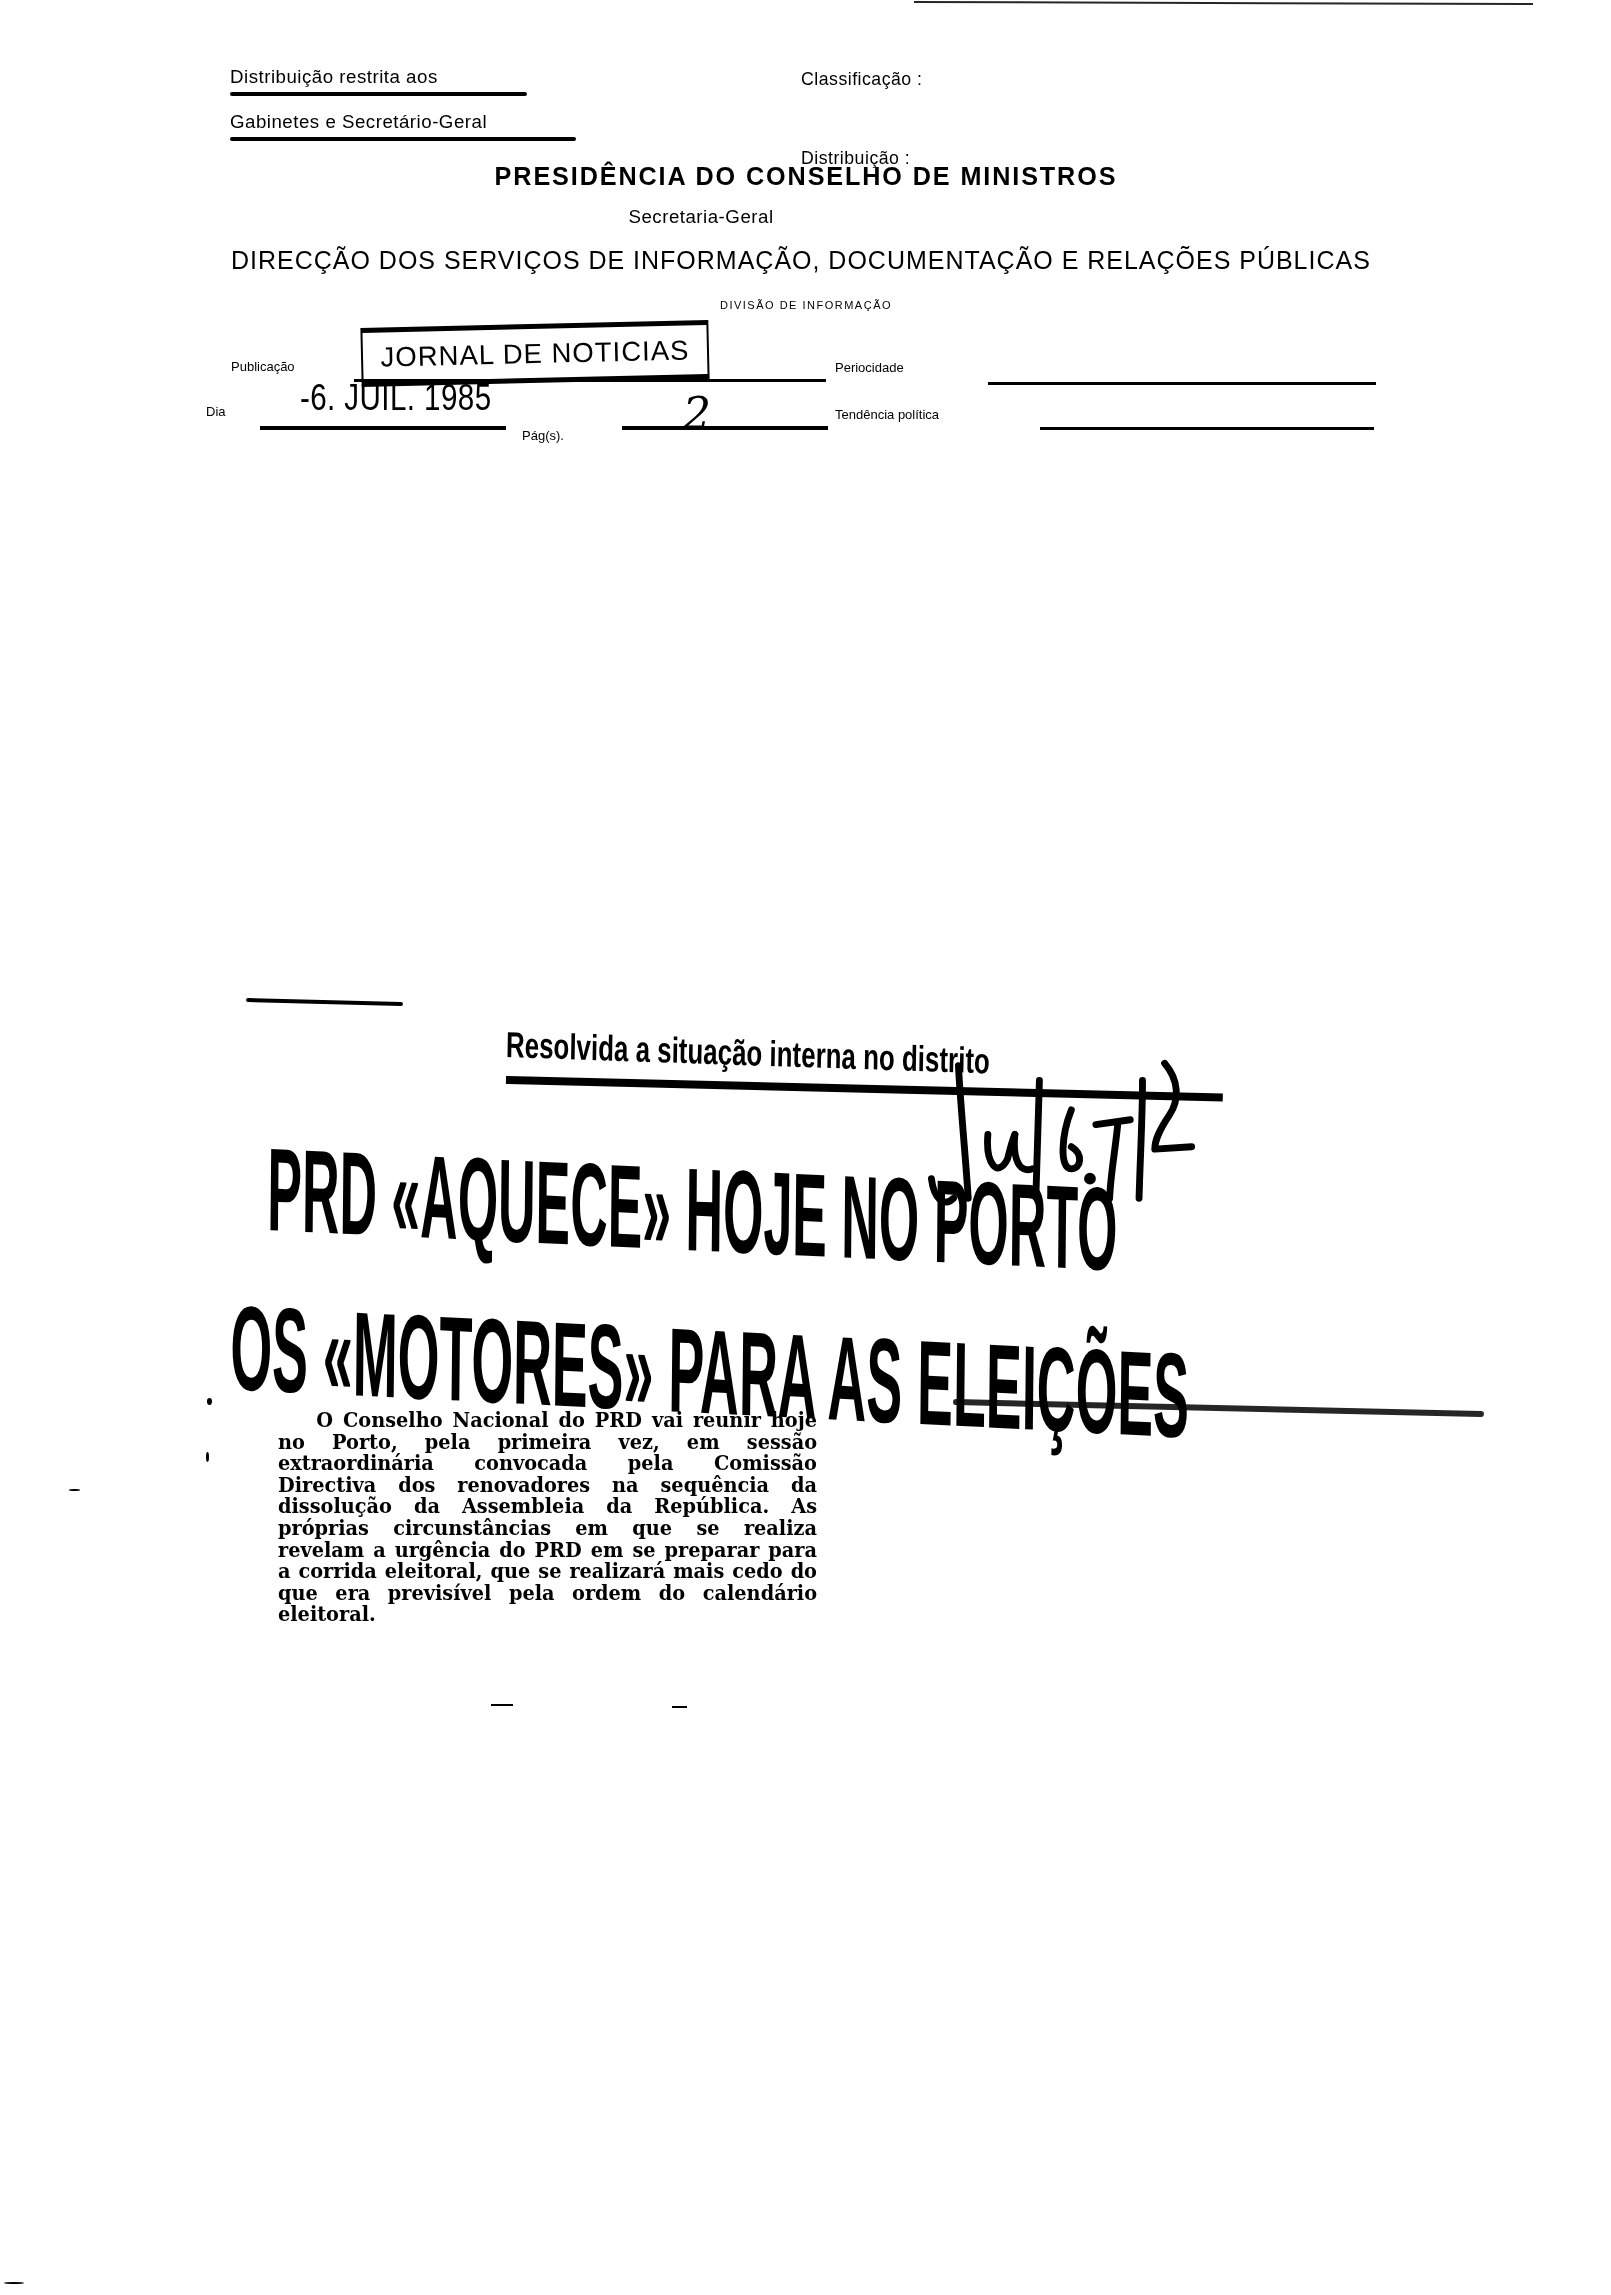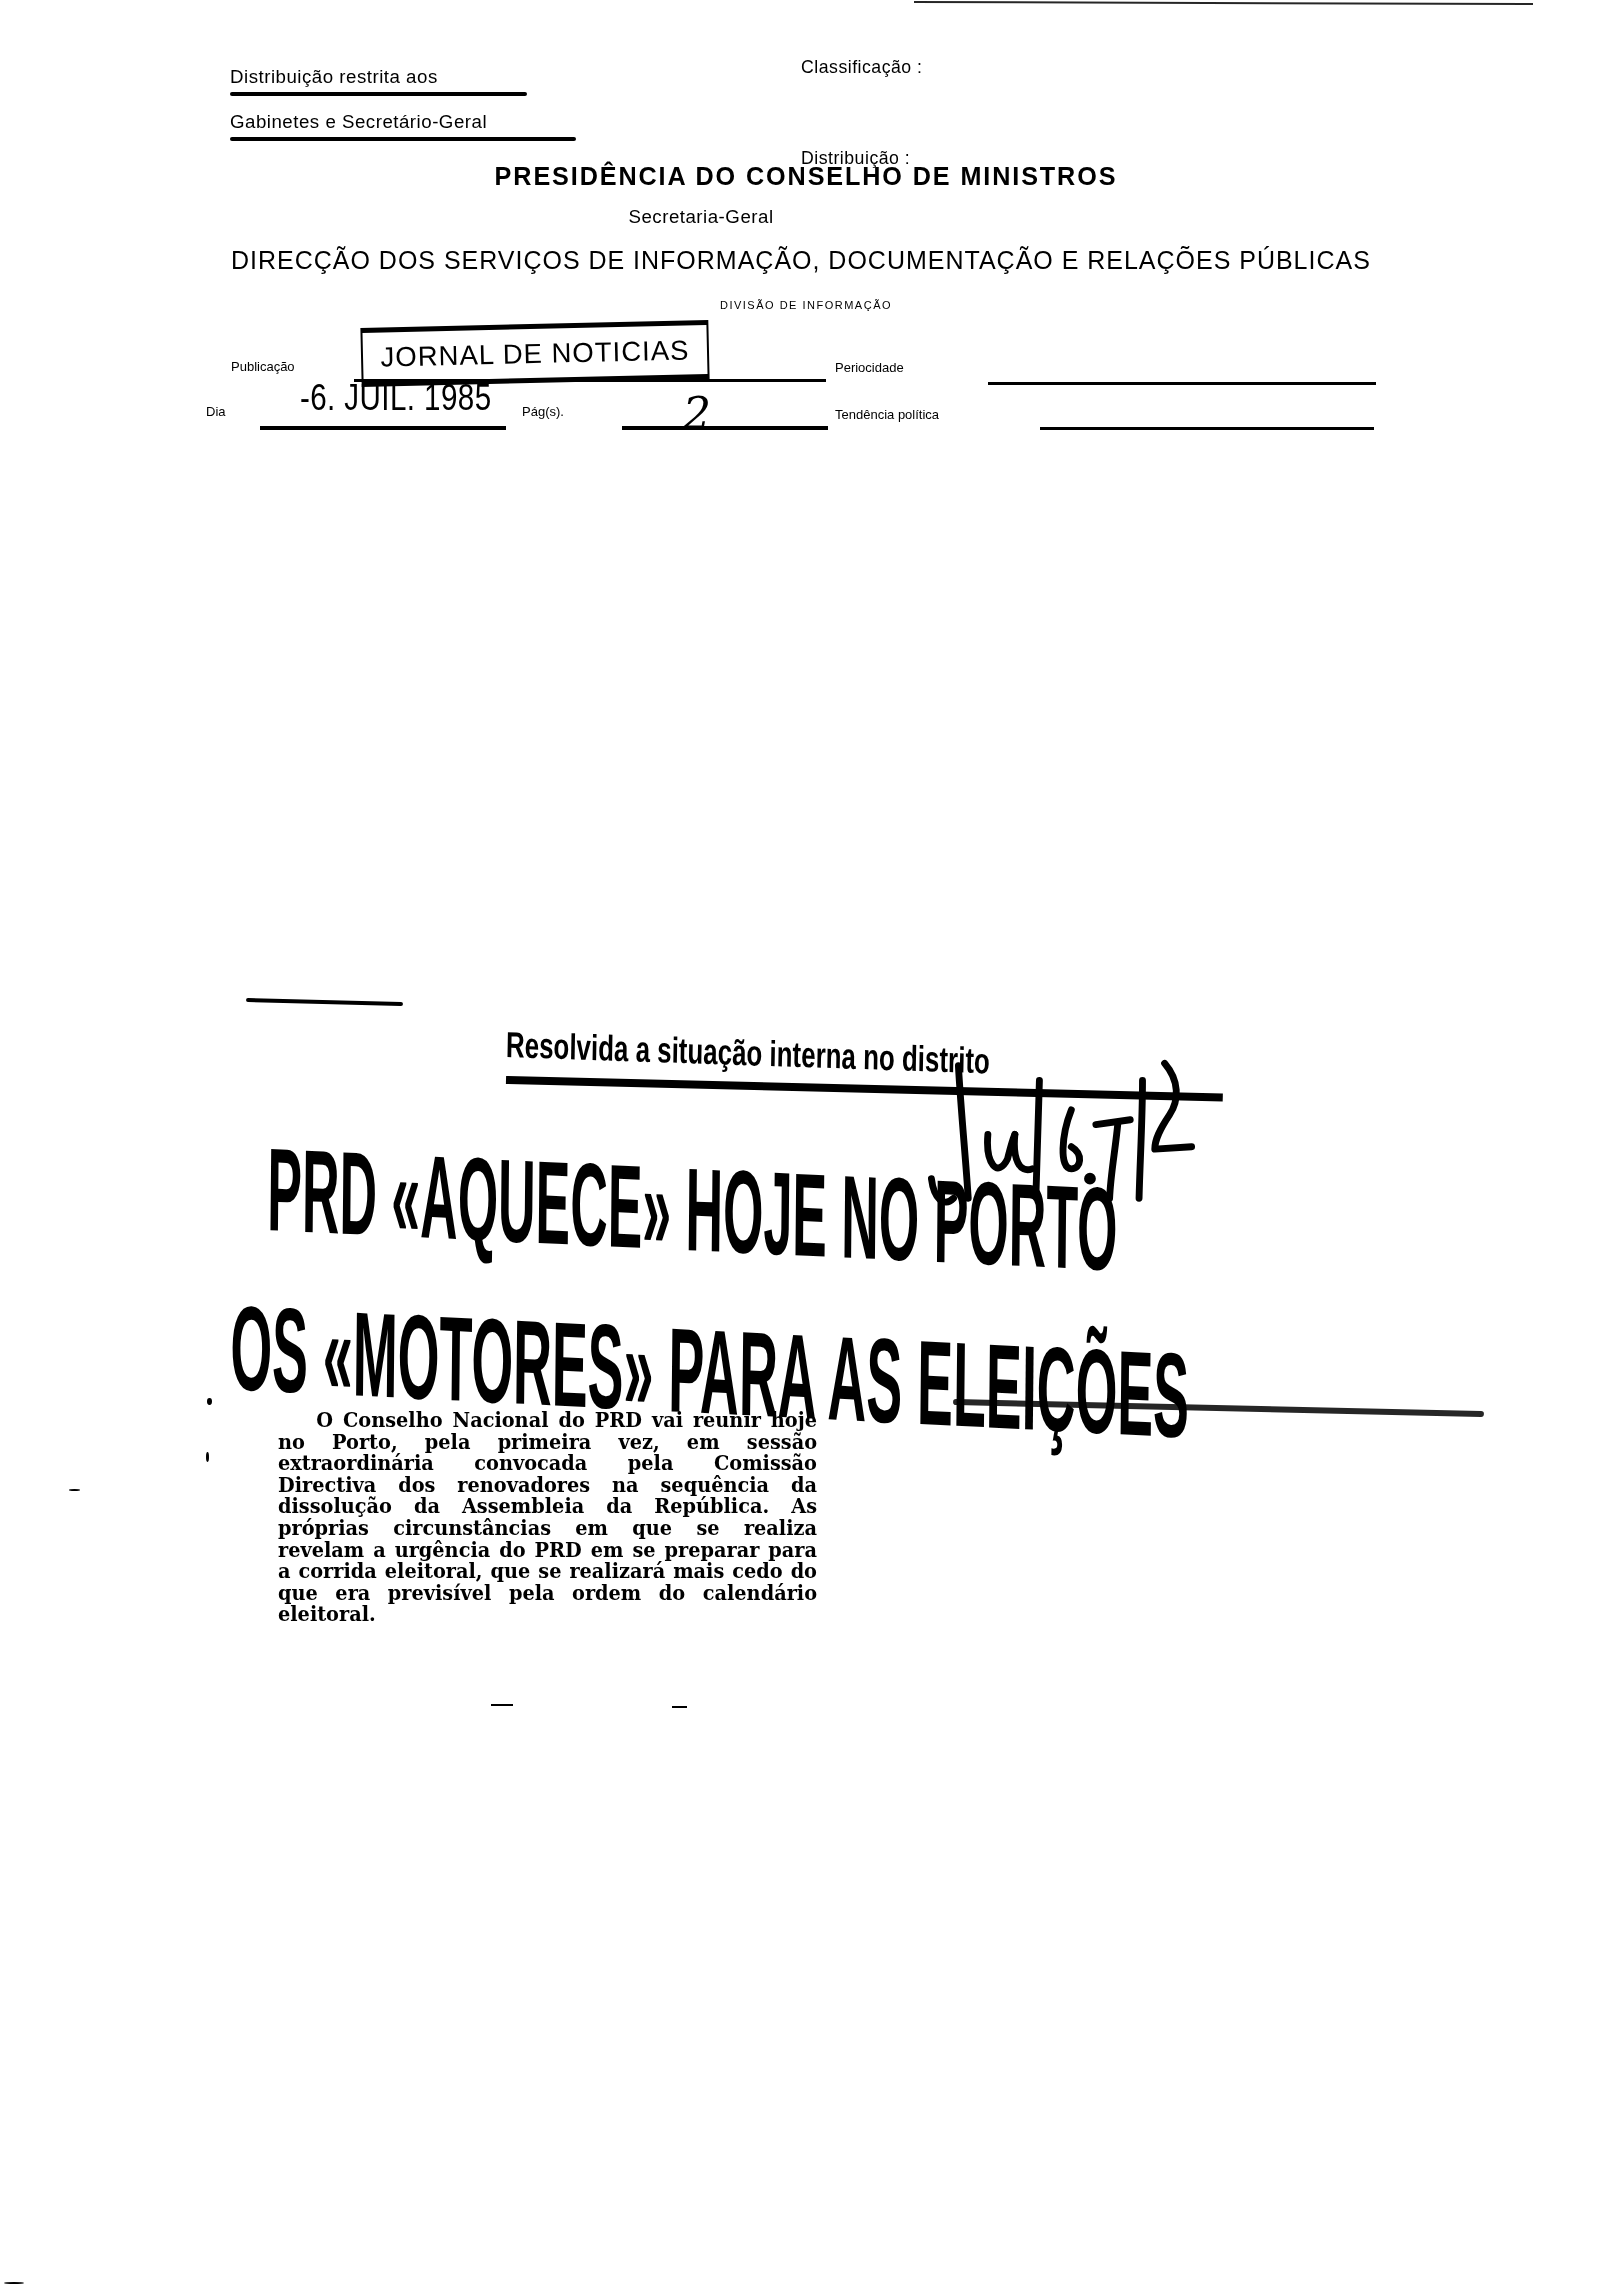--- a/index.html
+++ b/index.html
@@ -13,21 +13,21 @@
     transform: rotate(0.2deg); opacity: .85;
   }
   
   .restrict { font-size: 18.7px; letter-spacing: 0.5px; }
   .restrict-1 { left: 230px; top: 66px; }
   .restrict-2 { left: 230px; top: 111px; }
   .uline { height: 3.9px; background: #000; border-radius: 2px; }
   .ul-1 { left: 230px; top: 92px; width: 297px; }
   .ul-2 { left: 230px; top: 137px; width: 346px; }
   .meta-label { font-size: 17.7px; letter-spacing: 0.5px; }
-  .classif { left: 801px; top: 57px; }
+  .classif { left: 801px; top: 69px; }
   .distrib { left: 801px; top: 112px; margin-top: 36px; }
 
   .presid { left: 0; width: 1612px; top: 161px; text-align: center;
     font-size: 26.5px; letter-spacing: 2px; font-weight: bold; transform: scaleX(0.95); }
   .secgeral { left: 0; width: 1402px; top: 206px; text-align: center; font-size: 18.7px; letter-spacing: 0.5px; }
   .direccao { left: 231px; width: 1140px; top: 246px; font-size: 25px;
     display: flex; justify-content: space-between; letter-spacing: 1px; text-align: center; }
   .divisao { left: 0; width: 1612px; top: 299px; text-align: center; font-size: 11px; letter-spacing: 1.5px; }
 
   .field-label { font-size: 13px; }
@@ -39,21 +39,21 @@
     transform: rotate(-1.3deg);
     display: flex; align-items: center; justify-content: center;
     font-size: 27.5px; letter-spacing: 1px;
   }
   .period-label { left: 835px; top: 360px; }
   .period-line { left: 988px; top: 382px; width: 388px; height: 3.4px; background:#000; }
 
   .dia-label { left: 206px; top: 404px; }
   .dia-line { left: 260px; top: 426px; width: 246px; height: 3.9px; background:#000; }
   .dia-value { left: 300px; top: 377px; font-size: 37px; letter-spacing: 0.5px; transform: scaleX(0.8); transform-origin: left; }
-  .pag-label { left: 522px; top: 404px; text-align: center; }
+  .pag-label { left: 522px; top: 428px; text-align: center; }
   .pag-line { left: 622px; top: 426px; width: 206px; height: 3.9px; background:#000; }
   .pag-value { left: 683px; top: 388px; font-size: 44px; font-style: italic; font-family: "DejaVu Serif", serif; }
   .tend-label { left: 835px; top: 407px; }
   .tend-line { left: 1040px; top: 427px; width: 334px; height: 3.4px; background:#000; }
 
   
   .clip-rule { left: 246px; top: 1000px; width: 157px; height: 4.4px; background: #000;
     transform: rotate(1.5deg); border-radius: 2px; }
   .kicker { left: 506px; top: 1024px; font-size: 36px; font-weight: bold;
     transform: scaleX(0.72) rotate(1.4deg); transform-origin: left; white-space: nowrap; }

